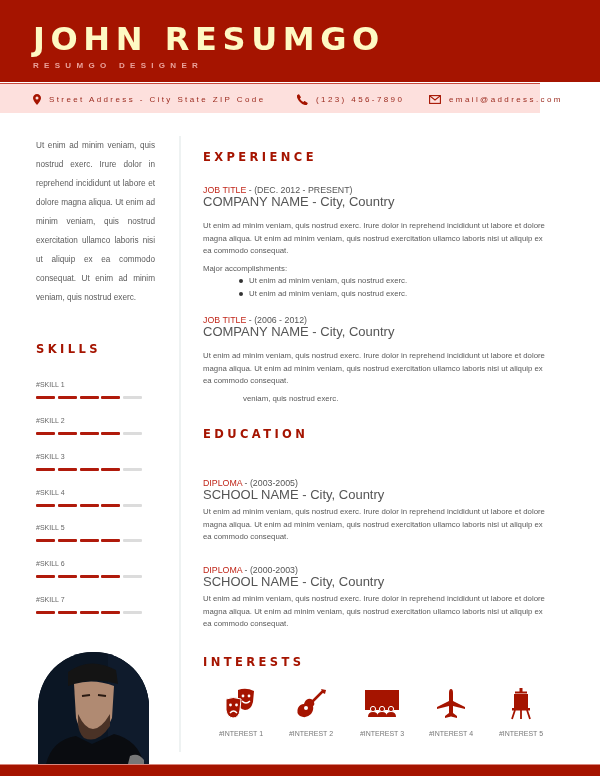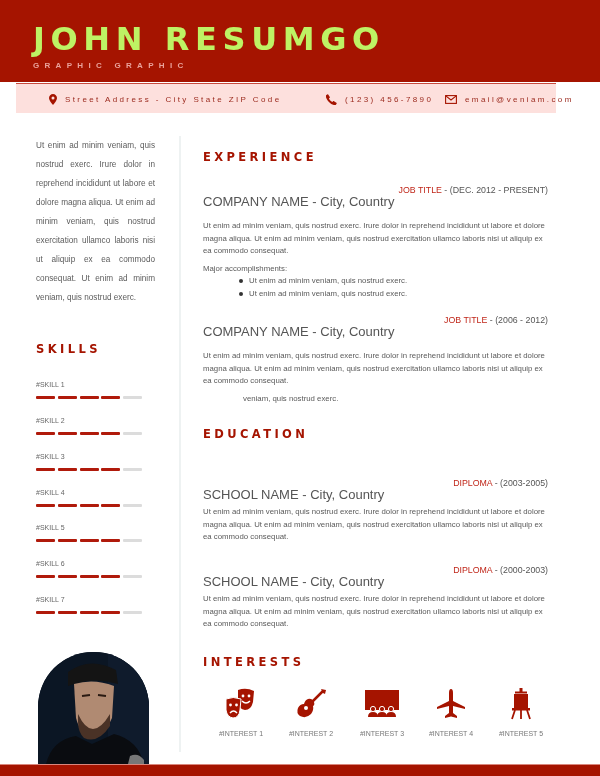--- a/index.html
+++ b/index.html
@@ -1,83 +1,83 @@
 <!DOCTYPE html>
 <html><head>
   <meta charset="utf-8">
   <style>
     * { margin: 0; padding: 0; box-sizing: border-box; }
     html, body { width: 600px; height: 776px; overflow: hidden; background: #ffffff; }
     body { position: relative; font-family: "Liberation Sans", "DejaVu Sans", sans-serif; color: #555555; }
 
     .header { position: absolute; left: 0; top: 0; width: 600px; height: 82px; background: #a51400; }
-    .name { position: absolute; left: 33px; top: 20px; font-family: "DejaVu Sans", sans-serif; font-weight: bold; font-size: 32px; letter-spacing: 5.6px; color: #bef264; line-height: 38px; white-space: nowrap; }
+    .name { position: absolute; left: 33px; top: 20px; font-family: "DejaVu Sans", sans-serif; font-weight: bold; font-size: 32px; letter-spacing: 5.6px; color: #fef9c3; line-height: 38px; white-space: nowrap; }
     .subtitle { position: absolute; left: 33px; top: 61px; font-size: 8px; letter-spacing: 5.3px; color: #e9a29a; line-height: 10px; font-weight: bold; white-space: nowrap; }
 
-    .contact-bar { position: absolute; left: 0; top: 83px; width: 540px; height: 30px; background: #fde0dd; border-top: 1px solid #c84a3e; margin-left: 16px; }
+    .contact-bar { position: absolute; left: 0; top: 83px; width: 540px; height: 30px; background: #fde0dd; border-top: 1px solid #c84a3e; }
     .contact-item { position: absolute; top: 0; height: 30px; display: flex; align-items: center; font-size: 8px; letter-spacing: 2.4px; color: #9b2a1e; white-space: nowrap; }
     .contact-item svg { margin-right: 8px; }
 
     .divider { position: absolute; left: 179px; top: 136px; width: 2px; height: 616px; background: #eef2f2; }
 
     .left-para { position: absolute; left: 36px; top: 136px; width: 119px; font-size: 8.2px; line-height: 19px; color: #5c5c5c; text-align: justify; text-align-last: left; }
 
     .section-title { position: absolute; font-family: "DejaVu Sans", sans-serif; font-weight: bold; font-size: 11.5px; letter-spacing: 3.4px; color: #a51400; white-space: nowrap; }
 
     .skill { position: absolute; left: 36px; width: 110px; }
     .skill-label { font-size: 7px; color: #666666; line-height: 9px; white-space: nowrap; }
     .skill-bars { display: flex; margin-top: 7px; }
     .skill-seg { width: 19px; height: 3px; margin-right: 2.8px; border-radius: 1px; }
     .skill-seg.on { background: #b01a0b; }
     .skill-seg.off { background: #dcdcdc; }
 
     .photo { position: absolute; left: 38px; top: 652px; width: 111px; height: 112px; border-radius: 55px 55px 0 0; overflow: hidden; background: linear-gradient(160deg, #0e1a2b 0%, #06101c 60%, #0a0f18 100%); }
 
     .main { position: absolute; left: 203px; width: 345px; }
-    .entry-title { font-size: 8.8px; line-height: 12px; color: #555555; white-space: nowrap; text-align: right; }
+    .entry-title { font-size: 8.8px; line-height: 12px; color: #555555; white-space: nowrap; }
     .entry-title .accent { color: #c0271a; }
     .entry-sub { font-size: 13px; line-height: 12px; color: #555555; white-space: nowrap; }
     .body-text { font-size: 7.8px; line-height: 12.6px; color: #5a5a5a; }
     .bullets { list-style: none; margin-left: 34px; }
     .bullets li { position: relative; padding-left: 12px; font-size: 7.8px; line-height: 12.6px; color: #5a5a5a; }
     .bullets li::before { content: ""; position: absolute; left: 2px; top: 4px; width: 4px; height: 4px; border-radius: 50%; background: #333333; }
 
     .interest { position: absolute; top: 688px; width: 60px; text-align: center; }
     .interest svg { display: block; margin: 0 auto; }
     .interest-label { margin-top: 9px; font-size: 7px; color: #777777; line-height: 9px; white-space: nowrap; }
 
     .footer-bar { position: absolute; left: 0; top: 764px; width: 600px; height: 12px; background: #a51400; border-top: 1px solid #d9867c; }
   </style>
 </head>
 <body>
 
 <div class="header">
   <div class="name">JOHN RESUMGO</div>
-  <div class="subtitle">GRAPHIC GRAPHIC</div>
+  <div class="subtitle">RESUMGO DESIGNER</div>
 </div>
 
 <div class="contact-bar">
   <div class="contact-item" style="left:33px;">
     <svg width="8" height="11" viewBox="0 0 8 11">
         <path d="M4 0C1.8 0 0 1.8 0 4c0 2.8 4 7 4 7s4-4.2 4-7c0-2.2-1.8-4-4-4zm0 5.5A1.5 1.5 0 1 1 4 2.5a1.5 1.5 0 0 1 0 3z" fill="#a51400"></path>
       </svg>
     <span>Street Address - City State ZIP Code</span>
   </div>
-  <div class="contact-item" style="left:310px;">
+  <div class="contact-item" style="left:297px;">
     <svg width="11" height="11" viewBox="0 0 11 11">
         <path d="M2.2 0.5l1.6 2.4c.2.3.1.7-.1.9L2.9 4.6c.6 1.4 1.9 2.8 3.4 3.5l.8-.8c.2-.3.6-.3.9-.1l2.4 1.6c.3.2.4.6.2.9l-.7 1c-.3.4-.8.6-1.3.5C4.5 10.3.7 6.5-.2 2.4c-.1-.5.1-1 .5-1.3l1-.7c.3-.2.7-.1.9.1z" fill="#a51400"></path>
       </svg>
     <span>(123) 456-7890</span>
   </div>
   <div class="contact-item" style="left:429px;">
     <svg width="12" height="9" viewBox="0 0 12 9">
         <rect x="0.6" y="0.6" width="10.8" height="7.8" fill="none" stroke="#a51400" stroke-width="1.1"></rect>
         <path d="M0.8 0.9L6 5l5.2-4.1" fill="none" stroke="#a51400" stroke-width="1.1"></path>
       </svg>
-    <span>email@veniam.com</span>
+    <span>email@address.com</span>
   </div>
 </div>
 
 <div class="divider"></div>
 
 <div class="left-para">Ut enim ad minim veniam, quis nostrud exerc. Irure dolor in reprehend incididunt ut labore et dolore magna aliqua. Ut enim ad minim veniam, quis nostrud exercitation ullamco laboris nisi ut aliquip ex ea commodo consequat. Ut enim ad minim veniam, quis nostrud exerc.</div>
 
 <div class="section-title" style="left:36px; top:342px;">SKILLS</div>
 
 <div class="skill" style="top:380px;">

